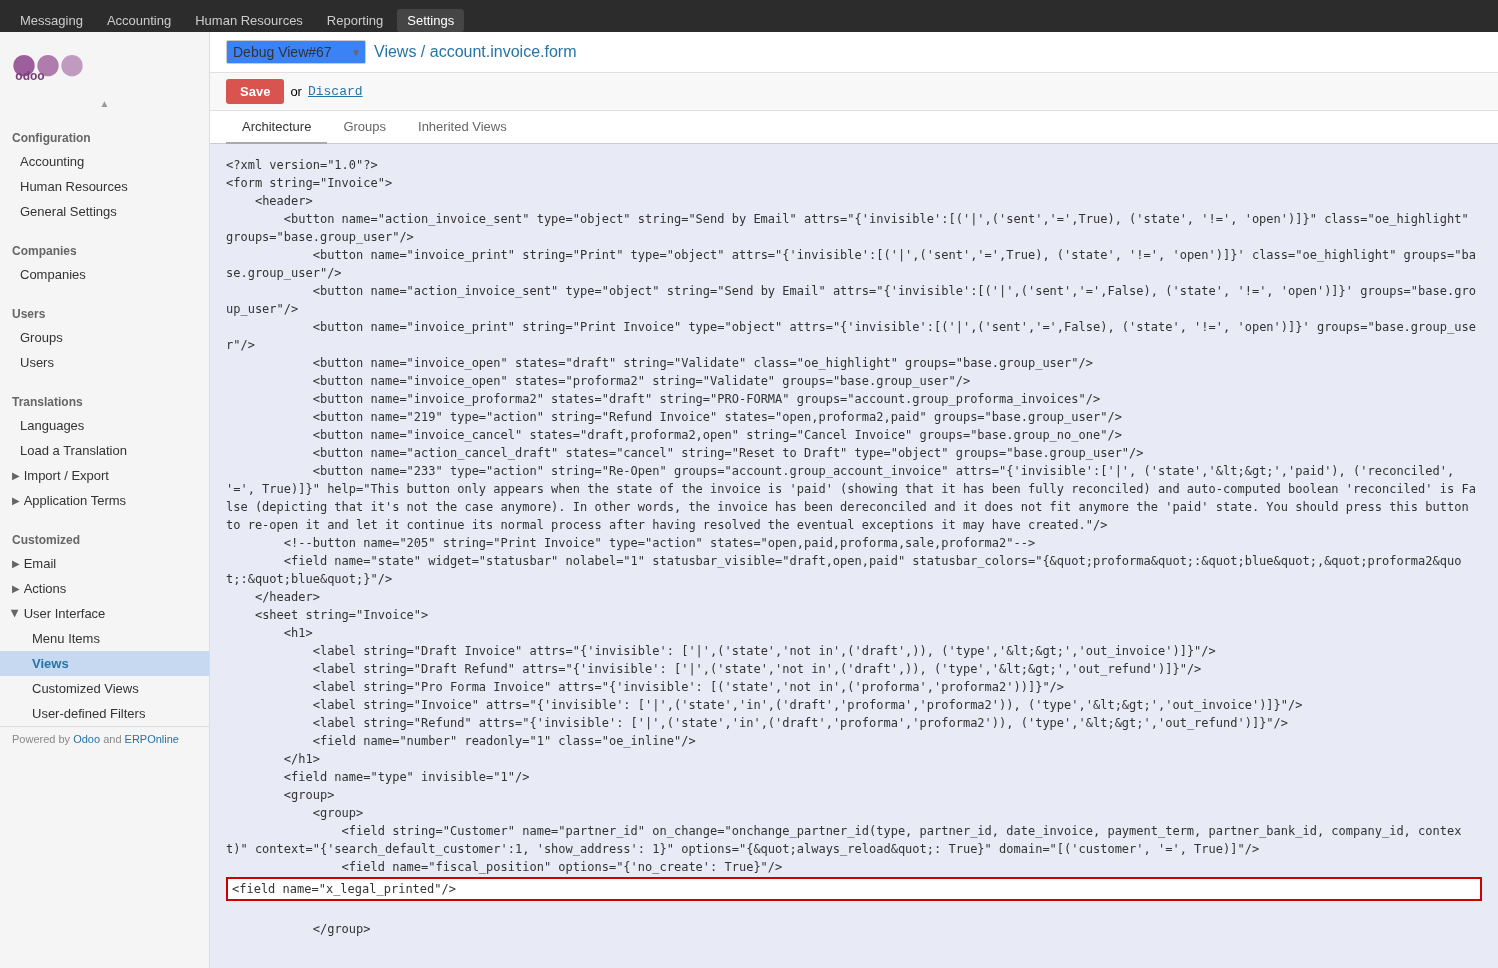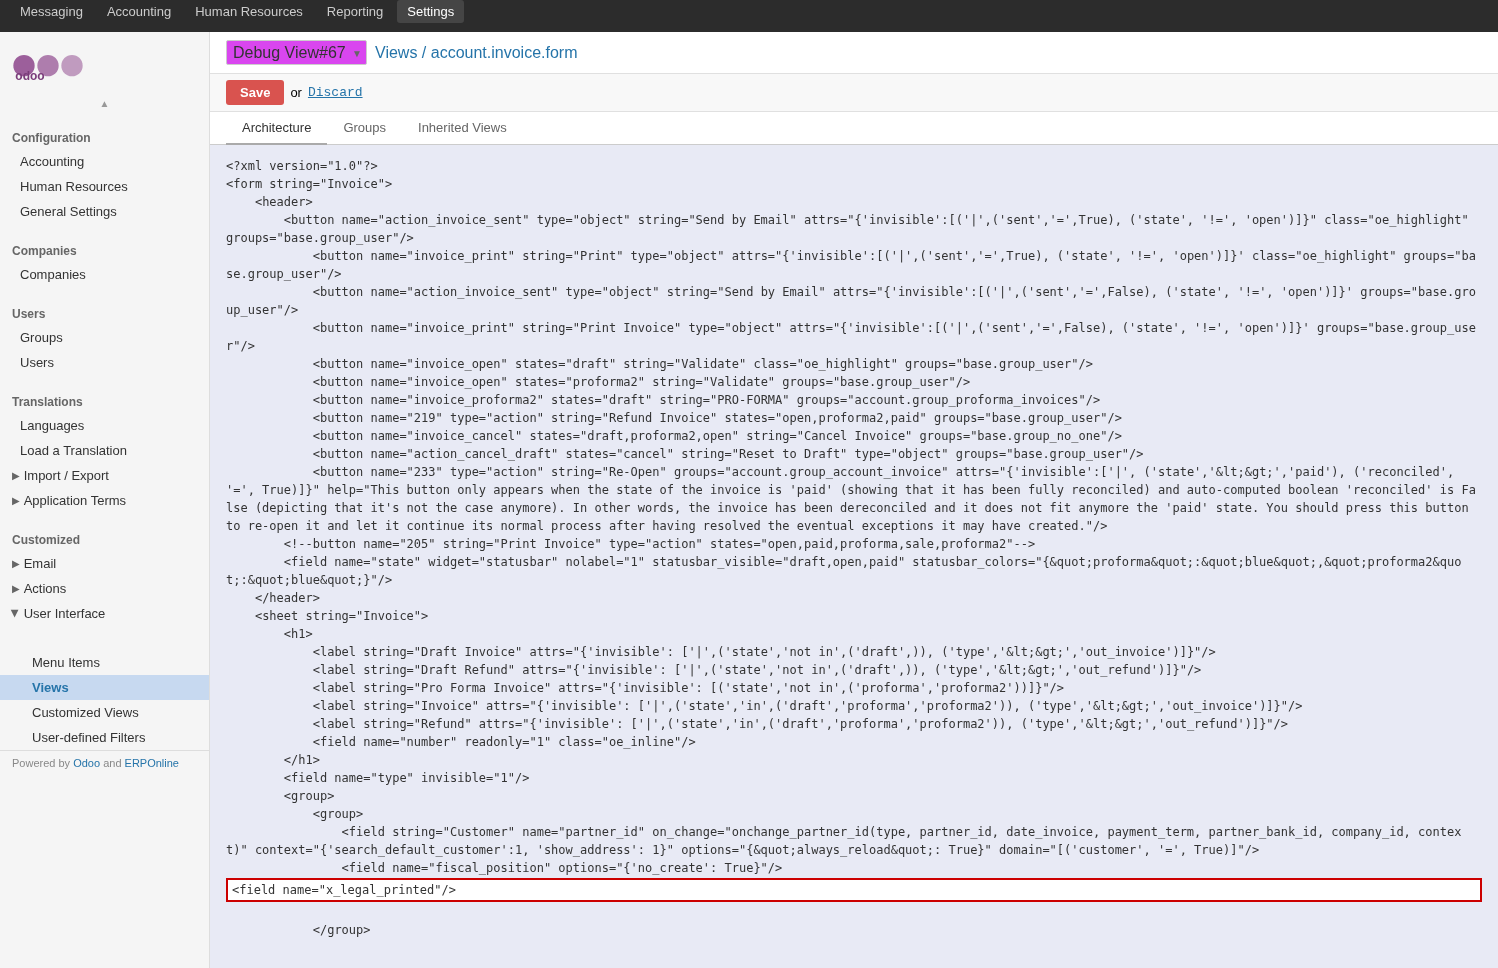--- a/index.html
+++ b/index.html
@@ -3,21 +3,21 @@
   <meta charset="utf-8">
   <style>
     * { box-sizing: border-box; margin: 0; padding: 0; }
     body { font-family: Arial, sans-serif; font-size: 13px; background: #fff; overflow: hidden; width: 1498px; height: 968px; }
 
     
     .top-nav {
       background: #2c2c2c;
       height: 32px;
       display: flex;
-      align-items: flex-start;
+      align-items: flex-end;
       padding: 0 10px;
       gap: 4px;
     }
     .top-nav-item {
       color: #ccc;
       padding: 4px 10px;
       font-size: 13px;
       cursor: pointer;
       border-radius: 3px;
     }
@@ -102,23 +102,23 @@
       padding: 8px 16px;
       background: #fff;
       border-bottom: 1px solid #e0e0e0;
       display: flex;
       align-items: center;
       gap: 8px;
     }
 
     .debug-select {
       border: 1px solid #ccc;
-      background: #d946ef;
+      background: #3b82f6;
       padding: 3px 20px 3px 6px;
-      font-size: 16px;
+      font-size: 14px;
       border-radius: 2px;
       appearance: none;
       cursor: pointer;
       min-width: 140px;
       color: #333;
     }
     .debug-select-wrapper {
       position: relative;
       display: inline-block;
     }
@@ -300,21 +300,21 @@
         <span>Email</span>
       </div>
       <div class="sidebar-item-with-arrow">
         <span class="arrow">▶</span>
         <span>Actions</span>
       </div>
       <div class="sidebar-item-with-arrow expanded">
         <span class="arrow down">▶</span>
         <span>User Interface</span>
       </div>
-      <div class="sidebar-item" style="padding-left: 32px; margin-top: 24px;">Menu Items</div>
+      <div class="sidebar-item" style="padding-left: 32px;">Menu Items</div>
       <div class="sidebar-item active" style="padding-left: 32px;">Views</div>
       <div class="sidebar-item" style="padding-left: 32px;">Customized Views</div>
       <div class="sidebar-item" style="padding-left: 32px;">User-defined Filters</div>
     </div>
 
 
     <div class="powered-by">
       <span>Powered by</span>
       <a href="#">Odoo</a>
       <span>and</span>

